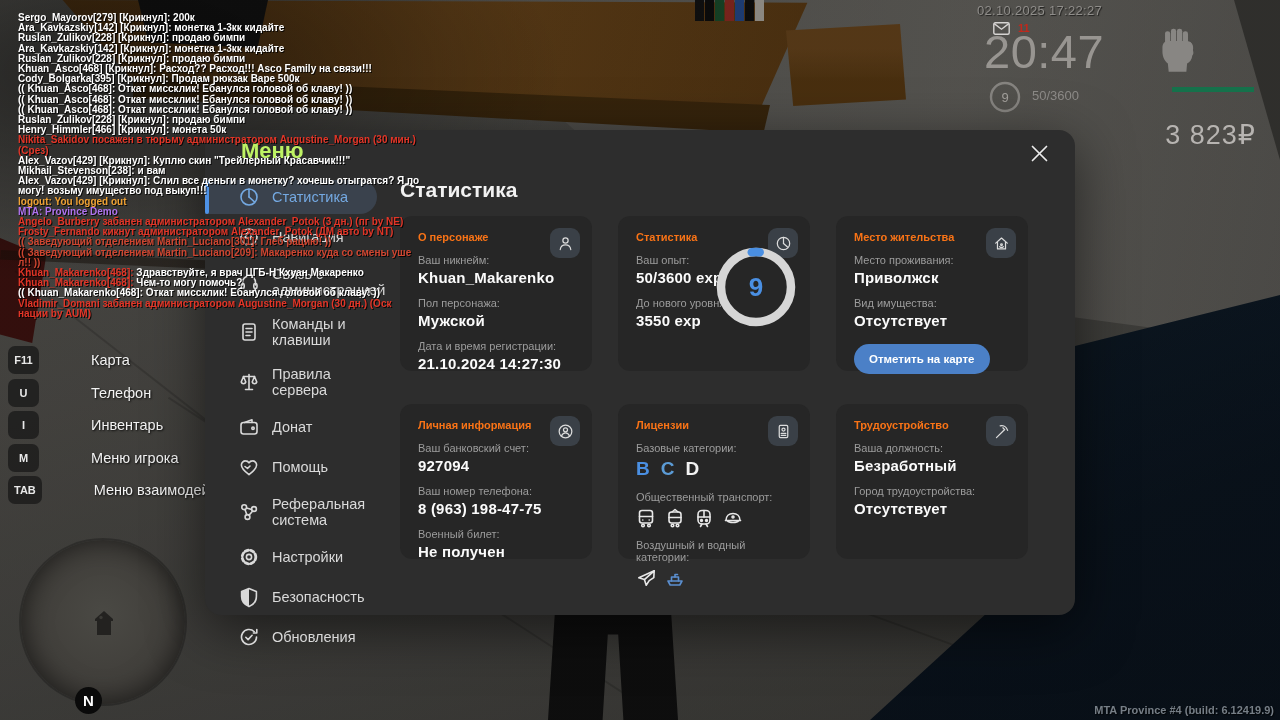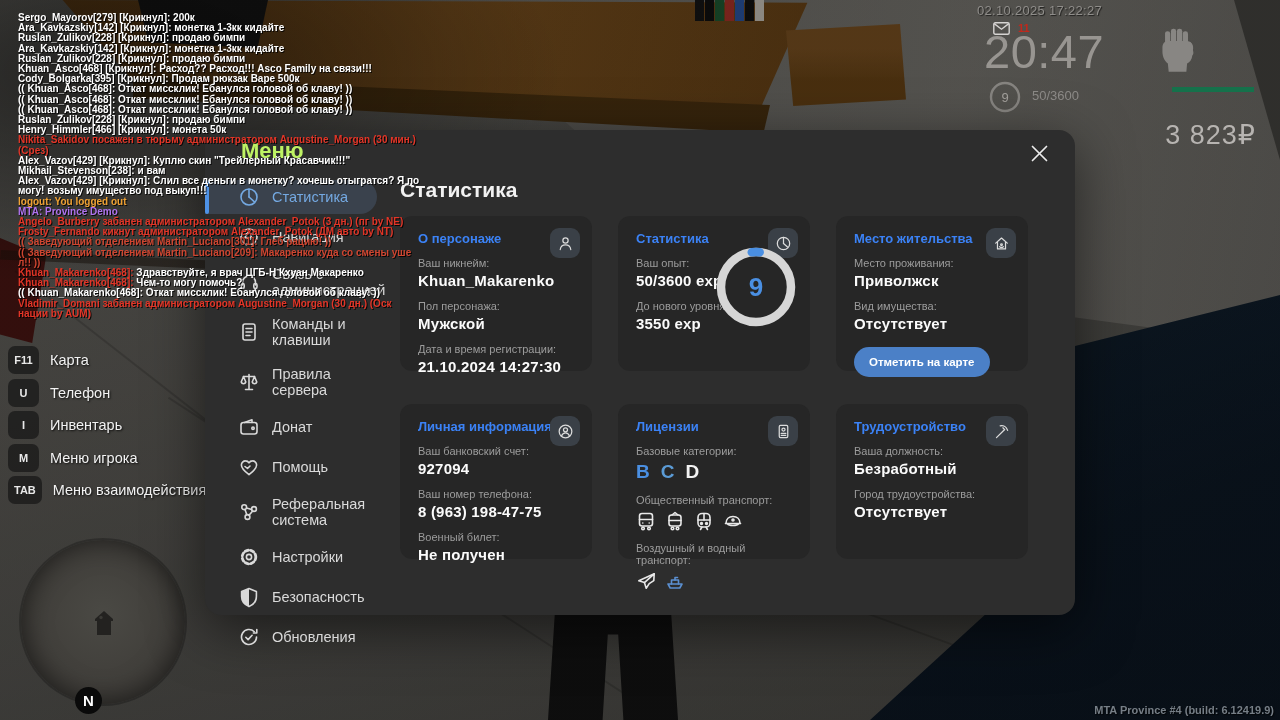--- a/index.html
+++ b/index.html
@@ -36,21 +36,21 @@
   .sc-seam{position:absolute;background:rgba(0,0,0,0.16);height:2px;}
   .dim{position:absolute;inset:0;
     background:radial-gradient(ellipse 60% 50% at 8% 10%,rgba(0,0,0,0.5),rgba(0,0,0,0) 60%),
                linear-gradient(rgba(5,5,5,0.34),rgba(5,5,5,0.34));}
   
   .chat{position:absolute;left:18px;top:13px;width:452px;z-index:5;
     font-size:10px;font-weight:bold;line-height:10.2px;white-space:nowrap;
     text-shadow:1px 1px 0 rgba(0,0,0,0.85);}
   
   .keybinds{position:absolute;left:8px;top:346px;z-index:2;}
-  .kb-row{display:flex;align-items:center;height:28px;margin-bottom:4.5px;}
+  .kb-row{display:flex;align-items:center;height:28px;margin-bottom:4.5px;gap:41px;}
   .kb-key{min-width:31px;height:28px;padding:0 6px;border-radius:7px;background:rgba(22,22,22,0.72);
     color:#e9e9e9;font-size:11px;font-weight:bold;display:flex;align-items:center;justify-content:center;
     text-shadow:none;}
   .kb-label{margin-left:11px;color:#f2f2f2;font-size:14.5px;text-shadow:1px 1px 2px rgba(0,0,0,0.8);}
   
   .minimap{position:absolute;left:21px;top:540px;width:164px;height:164px;border-radius:50%;z-index:2;
     background:radial-gradient(circle at 50% 45%,#4a4944 0%,#413f3b 55%,#33312e 100%);
     box-shadow:inset 0 0 28px rgba(0,0,0,0.55),0 0 0 2px rgba(0,0,0,0.25);}
   .mm-house{position:absolute;left:72px;top:70px;}
   .mm-n{position:absolute;left:54px;top:147px;width:27px;height:27px;border-radius:50%;background:#0a0a0a;
@@ -83,21 +83,21 @@
     color:#d9d9d9;font-size:14.5px;cursor:pointer;}
   .side-item .icn{width:22px;height:22px;margin-right:12px;flex:0 0 22px;display:flex;align-items:center;}
   .side-label{width:112px;line-height:16px;}
   .side-item.active{background:#3a424d;border-radius:0 18px 18px 0;color:#74a9e2;}
   .side-item.active::before{content:'';position:absolute;left:0;top:0;bottom:0;width:4px;
     background:#4e92e6;border-radius:2px;}
   .content{position:absolute;left:172px;top:0;right:0;bottom:0;padding:48px 0 0 23px;}
   .content h1{font-size:21px;font-weight:bold;color:#f2f2f2;margin:0 0 14px 0;}
   .grid{display:grid;grid-template-columns:repeat(3,192px);grid-auto-rows:155px;gap:33px 26px;}
   .card{background:#262626;border-radius:12px;padding:15px 18px;position:relative;}
-  .card-title{font-size:13px;font-weight:bold;color:#3b82f6;}
+  .card-title{font-size:11px;font-weight:bold;color:#f97316;}
   .icon-btn{position:absolute;top:12px;right:12px;width:30px;height:30px;background:#3a4047;
     border-radius:9px;display:flex;align-items:center;justify-content:center;color:#dcdcdc;}
   .f-label{font-size:11px;color:#9c9c9c;margin-top:11px;}
   .f-value{font-size:15px;font-weight:bold;color:#fbfbfb;margin-top:3px;letter-spacing:0.2px;}
   .ring{position:absolute;right:12px;top:29px;width:84px;height:84px;}
   .ring-num{position:absolute;inset:0;display:flex;align-items:center;justify-content:center;
     font-size:26px;font-weight:bold;color:#4a8fe2;}
   .map-btn{display:inline-block;margin-top:15px;background:#4b80c7;color:#fff;font-size:11.5px;
     font-weight:bold;padding:9px 15px;border-radius:16px;border:none;cursor:pointer;
     font-family:inherit;}
@@ -464,21 +464,21 @@
               </span>
               <span class="icn">
                 <svg width="20" height="20" viewBox="0 0 20 20" fill="none" stroke="currentColor" stroke-width="1.6" stroke-linecap="round" stroke-linejoin="round">
                   <path d="M3 12.5c0-4.5 3-7 7-7s7 2.5 7 7"></path>
                   <path d="M2.5 12.5h15"></path>
                   <path d="M4.5 12.8c1.5 2.2 9.5 2.2 11 0"></path>
                   <circle cx="10" cy="9" r="1"></circle>
                 </svg>
               </span>
             </div>
-            <div class="f-label">Воздушный и водный транспорт:</div>
+            <div class="f-label">Воздушный и водный категории:</div>
             <div class="lic-icons">
               <span class="icn" style="color:#e8e8e8">
                 <svg width="20" height="20" viewBox="0 0 20 20" fill="none" stroke="currentColor" stroke-width="1.6" stroke-linecap="round" stroke-linejoin="round">
                   <path d="M18.2 2.8L2.8 9.8l5.6 1.8 1.8 5.6 3-4.6 4.6-3z"></path>
                   <path d="M8.4 11.6l9.8-8.8"></path>
                 </svg>
               </span>
               <span class="icn" style="color:#5b8fd0">
                 <svg width="20" height="20" viewBox="0 0 20 20" fill="none" stroke="currentColor" stroke-width="1.6" stroke-linecap="round" stroke-linejoin="round">
                   <path d="M3 13h14l-2.2 4H5.2z"></path>

